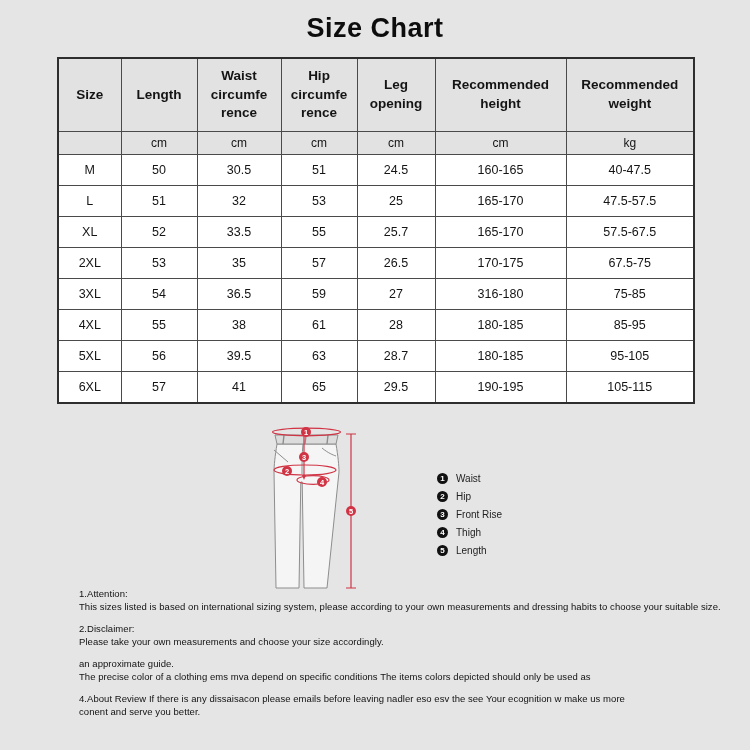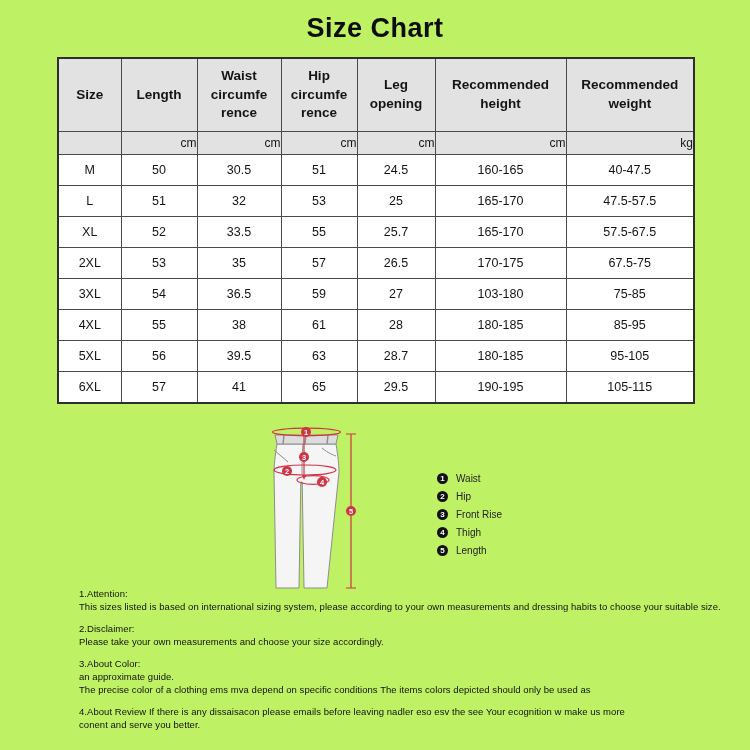--- a/index.html
+++ b/index.html
@@ -1,37 +1,37 @@
 <!DOCTYPE html>
 <html><head>
 <meta charset="utf-8">
 <style>
   html,body { margin:0; padding:0; background:#ffffff; }
   .page {
-    position:relative; width:750px; height:750px; background:#bef264;
+    position:relative; width:750px; height:750px; background:#e5e5e5;
     font-family:"Liberation Sans", sans-serif; color:#141414; overflow:hidden;
   }
   .title {
     position:absolute; top:13px; left:0; width:100%; text-align:center;
     font-size:27px; font-weight:bold; color:#0d0d0d; letter-spacing:0.5px;
   }
   table.size-table {
     position:absolute; left:57px; top:57px; width:636px;
     border-collapse:collapse; table-layout:fixed;
     border:2px solid #2e2e2e;
   }
   .size-table th, .size-table td {
     border:1px solid #4a4a4a; text-align:center; vertical-align:middle;
     padding:0; color:#141414; overflow:hidden;
   }
   .size-table thead th {
     background:#e2e2e2; font-size:13.5px; font-weight:bold;
     white-space:pre-line; line-height:1.4; height:72px;
   }
-  .size-table tr.units td { background:#e2e2e2; font-size:12px; height:22px; font-weight:normal;text-align:right; }
+  .size-table tr.units td { background:#e2e2e2; font-size:12px; height:22px; font-weight:normal; }
   .size-table tbody td { font-size:12.5px; height:30px; background:#ffffff; }
 
   .diagram-svg { position:absolute; left:258px; top:424px; }
 
   .legend { position:absolute; left:437px; top:469px; }
   .legend-item { display:flex; align-items:center; height:18px; }
   .legend-badge {
     display:inline-block; width:11px; height:11px; border-radius:50%;
     background:#111111; color:#ffffff; font-size:8px; line-height:11px;
     text-align:center; font-weight:bold; flex:0 0 auto;
@@ -124,21 +124,21 @@
         <td>26.5</td>
         <td>170-175</td>
         <td>67.5-75</td>
       </tr>
       <tr>
         <td>3XL</td>
         <td>54</td>
         <td>36.5</td>
         <td>59</td>
         <td>27</td>
-        <td>103-180</td>
+        <td>316-180</td>
         <td>75-85</td>
       </tr>
       <tr>
         <td>4XL</td>
         <td>55</td>
         <td>38</td>
         <td>61</td>
         <td>28</td>
         <td>180-185</td>
         <td>85-95</td>
@@ -231,21 +231,20 @@
   <div class="notes">
     <div class="note-section">
       <div>1.Attention:</div>
       <div>This sizes listed is based on international sizing system, please according to your own measurements and dressing habits to choose your suitable size.</div>
     </div>
     <div class="note-section">
       <div>2.Disclaimer:</div>
       <div>Please take your own measurements and choose your size accordingly.</div>
     </div>
     <div class="note-section">
-      <div>3.About Color:</div>
       <div>an approximate guide.</div>
       <div>The precise color of a clothing ems mva depend on specific conditions The items colors depicted should only be used as</div>
     </div>
     <div class="note-section">
       <div></div>
       <div>4.About Review If there is any dissaisacon please emails before leaving nadler eso esv the see Your ecognition w make us more</div>
       <div>conent and serve you better.</div>
     </div>
   </div>
 

